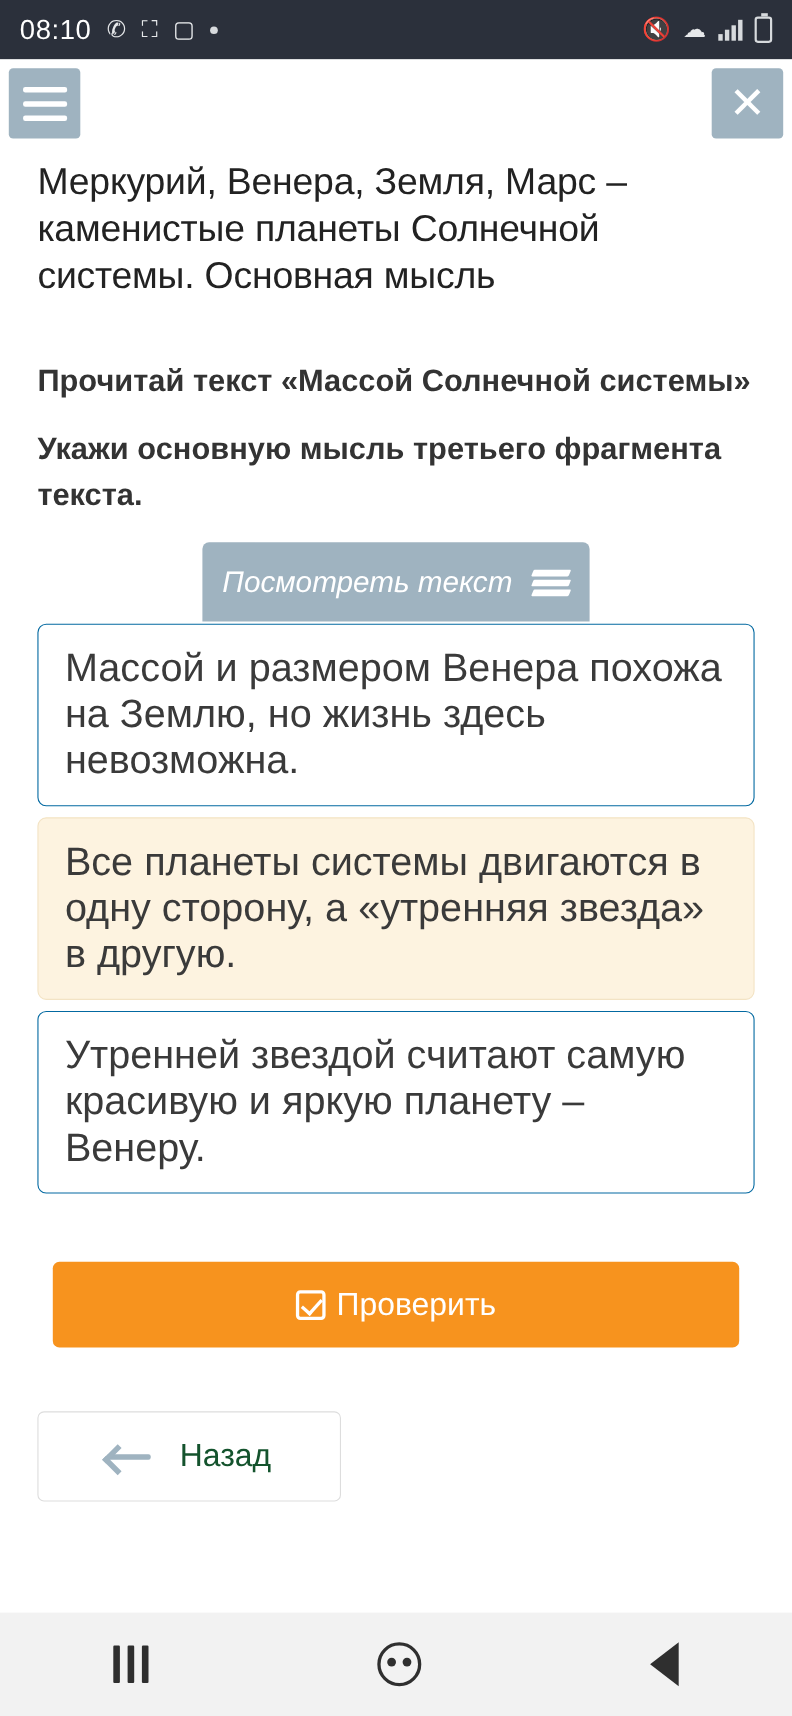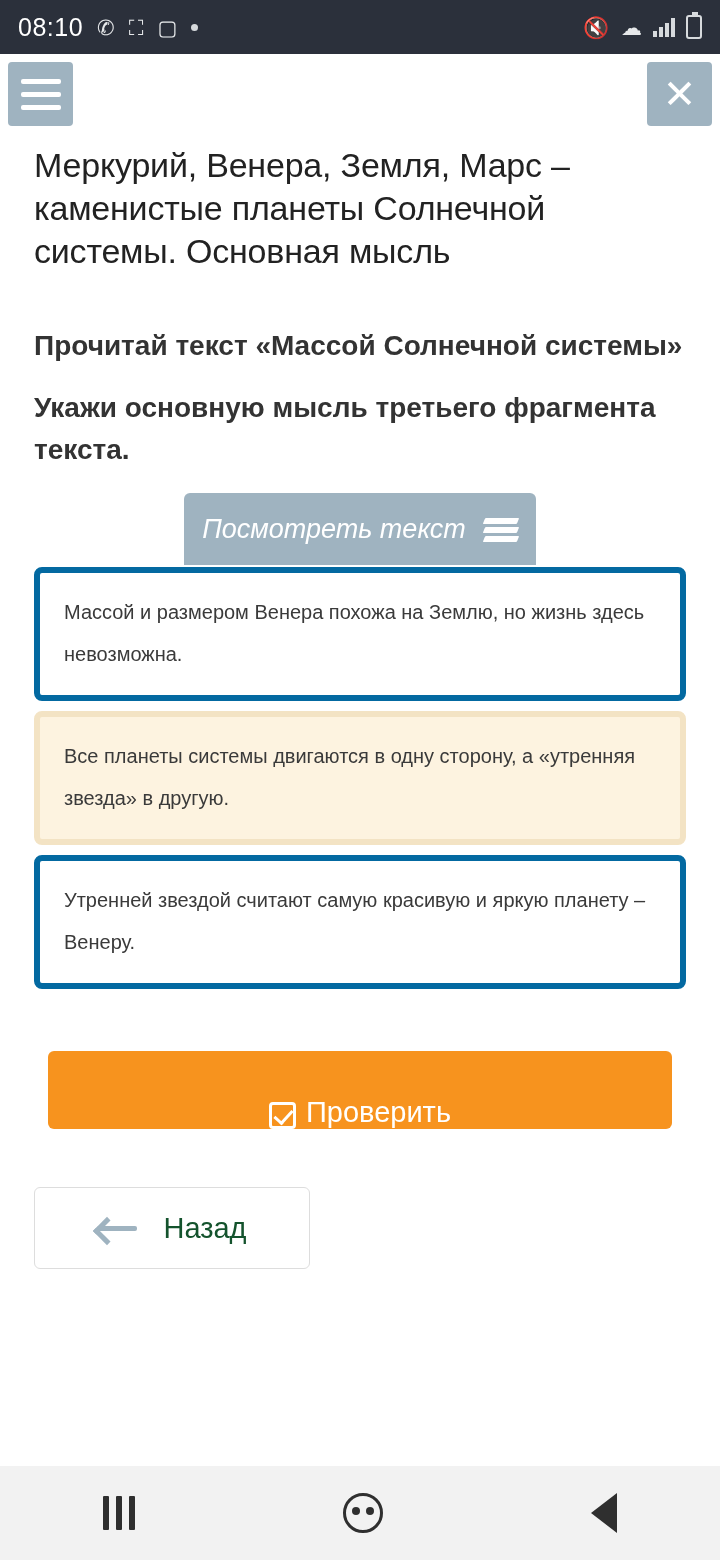--- a/index.html
+++ b/index.html
@@ -170,45 +170,45 @@
     background: #ffffff;
     transform: skewX(-22deg);
     border-radius: 1px;
   }
   .book-icon span:nth-child(1) { top: 1px; }
   .book-icon span:nth-child(2) { top: 10px; }
   .book-icon span:nth-child(3) { top: 19px; }
 
   .options { margin-top: 2px; }
   .option {
-    border: 6px solid #0369a1;
+    border: 1px solid #0369a1;
     border-radius: 8px;
     background: #ffffff;
     padding: 18px 24px 20px 24px;
     margin-bottom: 10px;
-    font-size: 20px;
+    font-size: 36px;
     line-height: 42px;
     color: #3a3a3a;
     cursor: pointer;
   }
   .option.selected {
     background: #fdf3e0;
     border-color: #f3e3c4;
   }
 
   .check-btn {
     margin: 62px auto 0 auto;
     width: 624px;
     height: 78px;
     background: #f7931e;
     border-radius: 6px;
     color: #ffffff;
     font-size: 29px;
     display: flex;
-    align-items: flex-end;
+    align-items: center;
     justify-content: center;
     gap: 4px;
     cursor: pointer;
   }
   .check-glyph {
     width: 27px; height: 27px;
     border: 3px solid #ffffff;
     border-radius: 4px;
     position: relative;
     margin-right: 6px;

